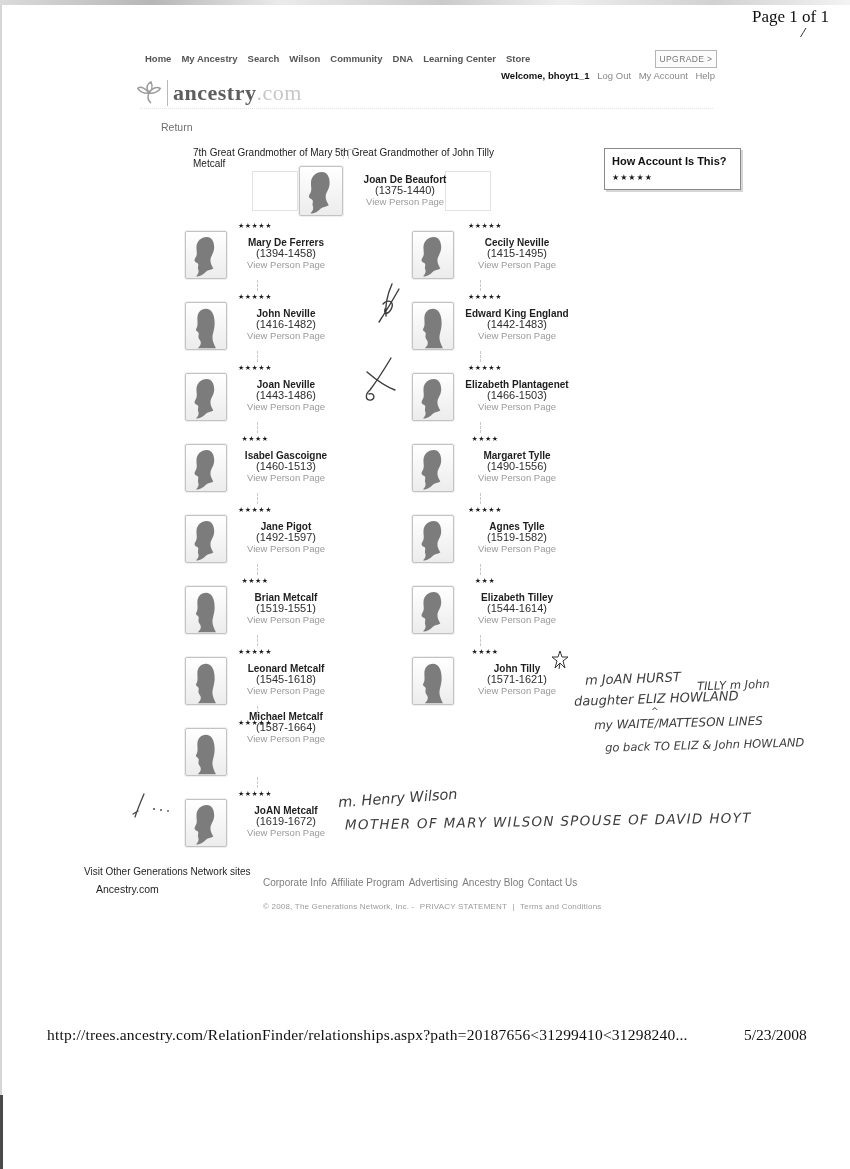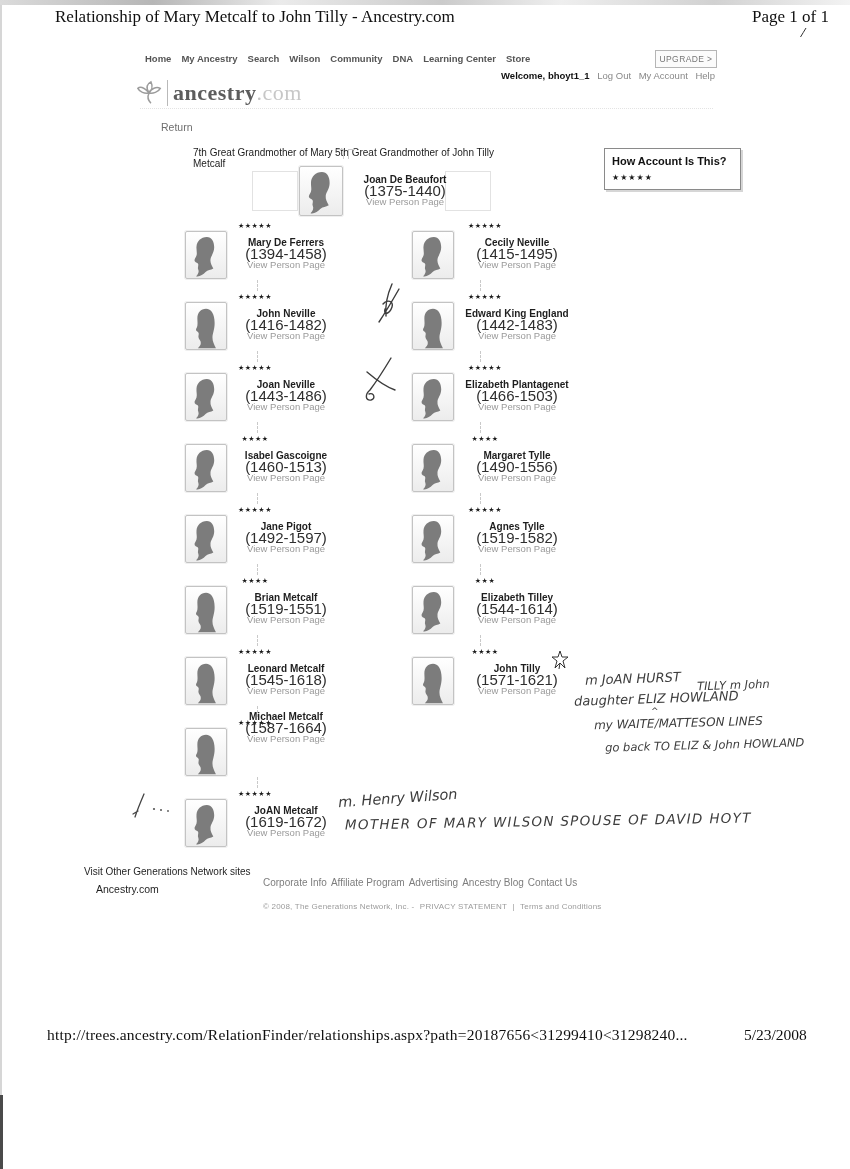--- a/index.html
+++ b/index.html
@@ -30,21 +30,21 @@
   .colhdr{top:147px;width:160px;text-align:left;font-size:10px;color:#1c1c1c;}
   .divmark{top:149px;width:6px;height:9px;border-top:1px solid #ccc;}
   
   .stars{width:60px;text-align:center;font-size:7px;letter-spacing:.5px;color:#1a1a1a;}
   .photo{width:40px;height:46px;background:linear-gradient(#fff,#ececec);border:1px solid #c3c3c3;
          border-radius:2px;box-shadow:0 0 0 1px #efefef;display:flex;align-items:flex-end;justify-content:center;}
   .photo svg{display:block;}
   .sil{fill:#7c7c7c;}
   .ptxt{width:120px;text-align:center;line-height:11px;}
   .pname{font-size:10px;font-weight:bold;color:#1e1e1e;}
-  .pyears{font-size:15px;color:#2e2e2e;}
+  .pyears{font-size:11px;color:#2e2e2e;}
   .plink{font-size:9.5px;color:#9a9a9a;cursor:pointer;}
   .conn{position:absolute;width:0;height:11px;border-left:1px dashed #c9c9c9;}
   .emptybox{width:44px;height:38px;border:1px solid #e2e2e2;}
   
   #acc-box{left:604px;top:148px;width:122px;background:#fff;border:1px solid #8a8a8a;
            box-shadow:2px 2px 0 #d6d6d6;padding:6px 6px 7px 7px;}
   #acc-title{font-size:11px;font-weight:bold;color:#111;}
   #acc-stars{font-size:8px;letter-spacing:1px;margin-top:6px;color:#1a1a1a;}
   #acc-body{font-size:10px;line-height:12.5px;margin-top:7px;color:#222;}
   
@@ -73,21 +73,20 @@
 
 <div id="page">
 
   <div class="abs" id="scan-top"></div>
   <div class="abs" id="scan-left"></div>
   <div class="abs" id="scan-left-dark"></div>
   <svg class="abs" style="left:799px;top:27px" width="9" height="11">
       <path d="M7 1 C5 4 3.5 7 1.5 10" stroke="#333" stroke-width="1" fill="none"></path>
     </svg>
 
-  <div class="abs print-serif" id="print-title">Relationship of Mary Metcalf to John Tilly - Ancestry.com</div>
   <div class="abs print-serif" id="page-num">Page 1 of 1</div>
 
   <div class="abs nav">
     <span>Home</span>
     <span>My Ancestry</span>
     <span>Search</span>
     <span>Wilson</span>
     <span>Community</span>
     <span>DNA</span>
     <span>Learning Center</span>

